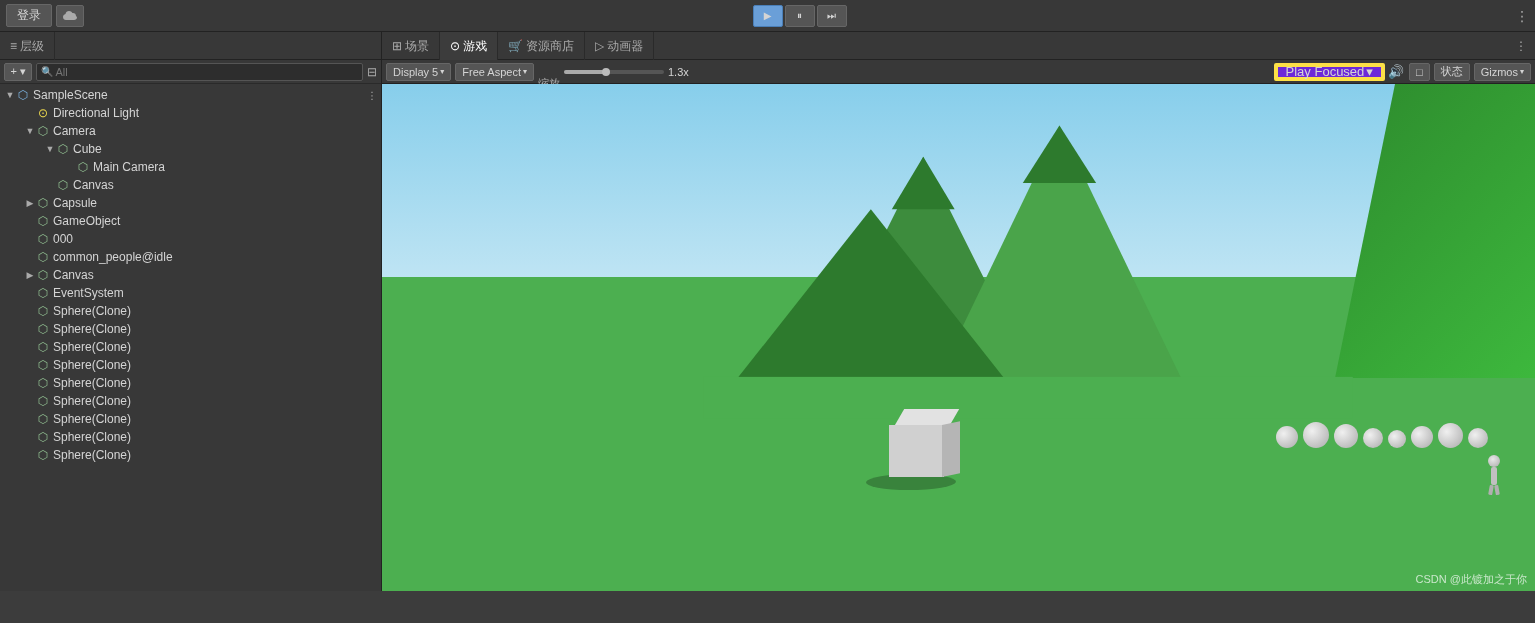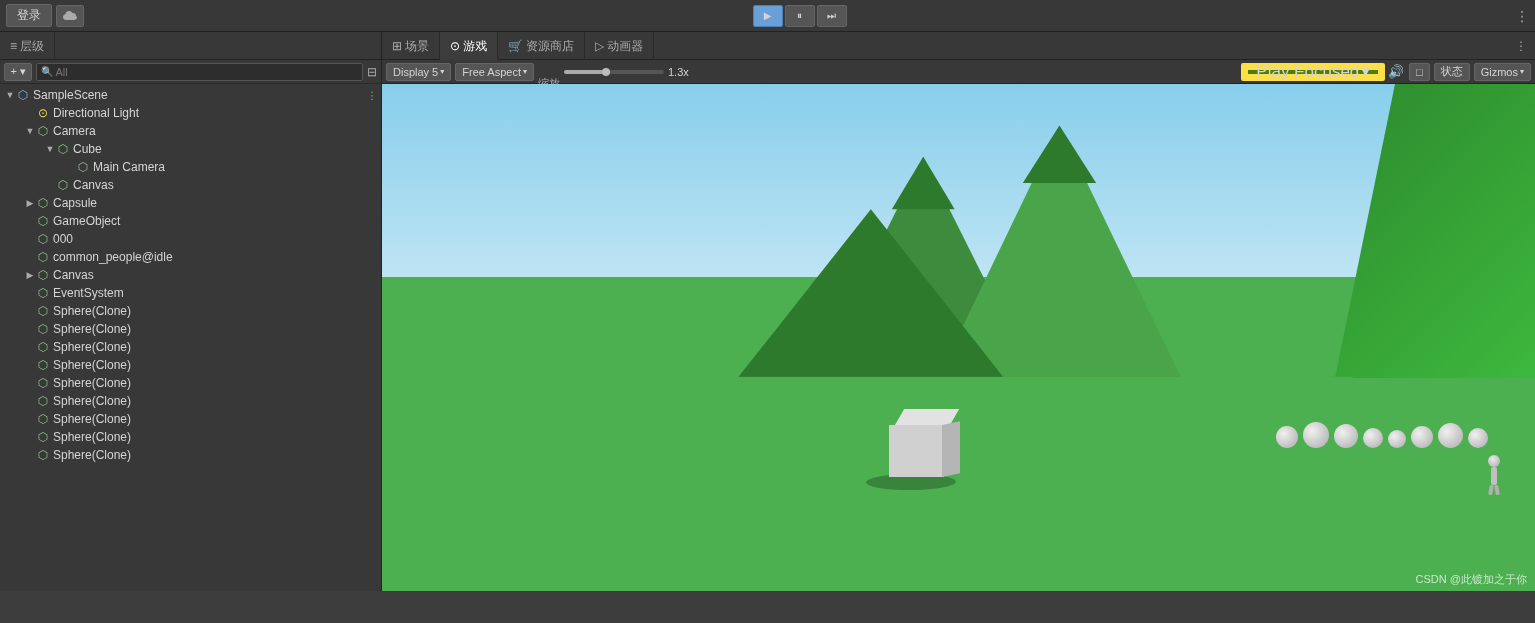--- a/index.html
+++ b/index.html
@@ -201,22 +201,22 @@
     .zoom-slider-thumb {
       width: 8px; height: 8px; background: #bbb; border-radius: 50%;
       position: absolute; top: -2px; left: 38%;
     }
     .zoom-value { color: #d4d4d4; font-size: 11px; min-width: 28px; }
     .game-toolbar-right {
       margin-left: auto;
       display: flex; align-items: center; gap: 4px;
     }
     .play-focused-btn {
-      background: #4d7c0f; border: 7px solid #fde047; color: #d4d4d4;
-      height: 18px; padding: 0 8px; font-size: 17px; cursor: pointer;
+      background: #6d28d9; border: 4px solid #fde047; color: #d4d4d4;
+      height: 18px; padding: 0 8px; font-size: 13px; cursor: pointer;
       border-radius: 2px; display: flex; align-items: center; gap: 2px;
     }
     .mute-icon { font-size: 13px; cursor: pointer; color: #aaa; }
 
     
     .game-canvas {
       position: absolute;
       top: 24px;
       left: 0; right: 0; bottom: 0;
       overflow: hidden;

